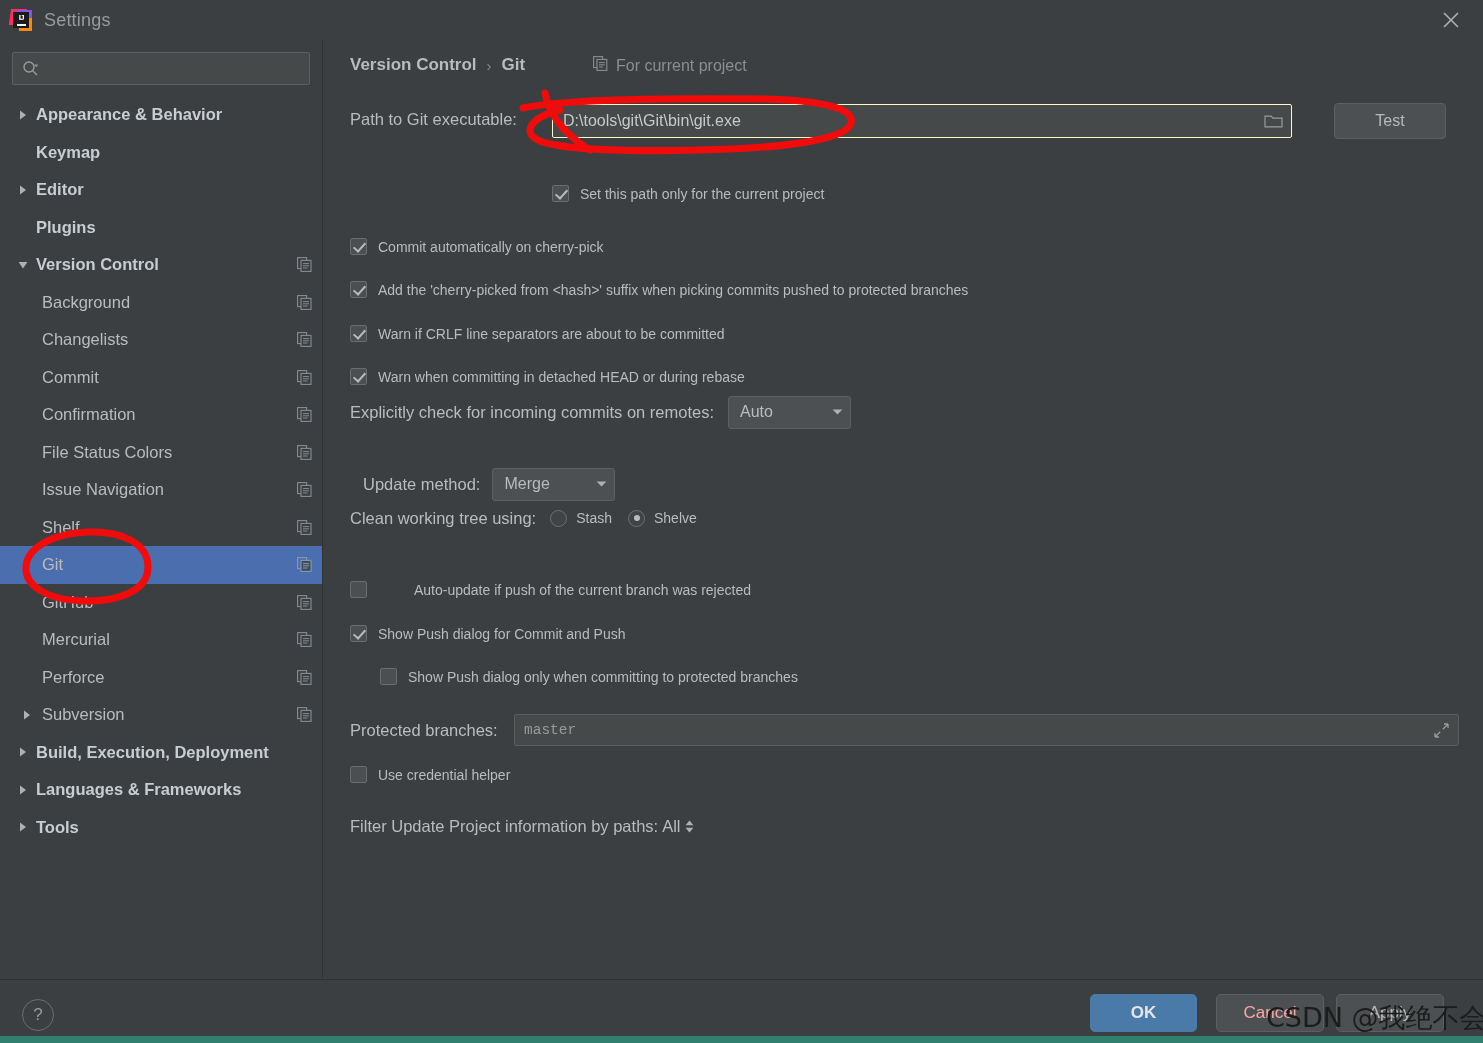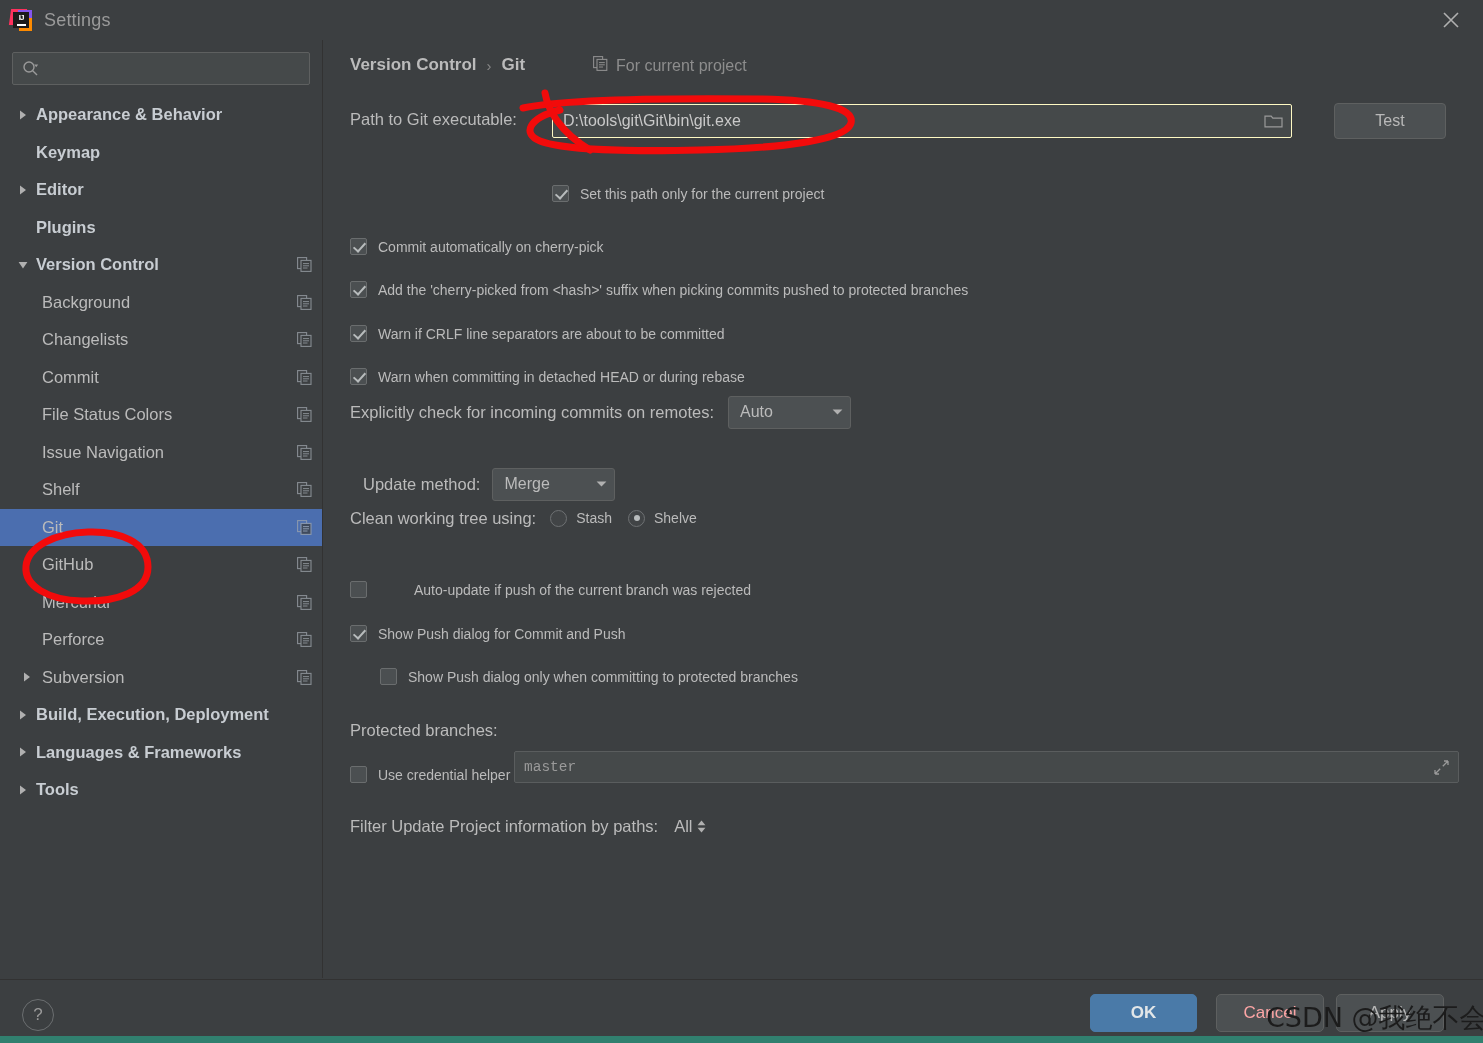--- a/index.html
+++ b/index.html
@@ -170,21 +170,21 @@
   }
   .radio.on::after {
     content: ""; position: absolute; left: 4.5px; top: 4.5px;
     width: 6px; height: 6px; border-radius: 50%; background: #b8bcbd;
   }
 
   
   #branches-field {
     position: absolute; left: 190px; top: 674px; width: 945px; height: 32px;
     background: #45494a; border: 1px solid #5a5d5e; border-radius: 2px;
-    display: flex; align-items: center; margin-top: 37px;
+    display: flex; align-items: center;
   }
   #branches-value {
     flex: 1; background: transparent; border: 0; outline: none;
     color: #9a9a9a; font-size: 14.5px; padding-left: 9px;
     font-family: "Liberation Mono", monospace;
   }
   #branches-expand {
     width: 34px; height: 100%; display: flex; align-items: center; justify-content: center;
     cursor: pointer;
   }
@@ -373,20 +373,35 @@
               <path d="M6 6.6 H12 M6 8.8 H12 M6 11 H10.5" stroke="#9fa6ad" stroke-width="1"></path>
             </svg>
           </span>
         </div>
         <div class="tree-row lvl1">
           <span class="arrow blank">
             <svg viewBox="0 0 10 10">
               <path d="M2 0.6 L8 5 L2 9.4 z" fill="#b0b0b0"></path>
             </svg>
           </span>
+          <span class="lbl">Confirmation</span>
+          <span class="copy-icon">
+            <svg viewBox="0 0 15 15">
+              <rect x="0.6" y="0.6" width="9" height="11" stroke="#9fa6ad" stroke-width="1.1" fill="none"></rect>
+              <rect x="4" y="3.4" width="10" height="11" stroke="#9fa6ad" stroke-width="1.1" fill="#3c3f41"></rect>
+              <path d="M6 6.6 H12 M6 8.8 H12 M6 11 H10.5" stroke="#9fa6ad" stroke-width="1"></path>
+            </svg>
+          </span>
+        </div>
+        <div class="tree-row lvl1">
+          <span class="arrow blank">
+            <svg viewBox="0 0 10 10">
+              <path d="M2 0.6 L8 5 L2 9.4 z" fill="#b0b0b0"></path>
+            </svg>
+          </span>
           <span class="lbl">File Status Colors</span>
           <span class="copy-icon">
             <svg viewBox="0 0 15 15">
               <rect x="0.6" y="0.6" width="9" height="11" stroke="#9fa6ad" stroke-width="1.1" fill="none"></rect>
               <rect x="4" y="3.4" width="10" height="11" stroke="#9fa6ad" stroke-width="1.1" fill="#3c3f41"></rect>
               <path d="M6 6.6 H12 M6 8.8 H12 M6 11 H10.5" stroke="#9fa6ad" stroke-width="1"></path>
             </svg>
           </span>
         </div>
         <div class="tree-row lvl1">
@@ -638,21 +653,21 @@
       </span>
     </div>
 
     <div class="row cb-row" style="left:26px; top:726px;">
       <span class="cbox"></span>
       <span class="cb-label">Use credential helper</span>
     </div>
 
     <div class="row" style="left:26px; top:772px; height:28px;">
       <span class="fieldlabel">Filter Update Project information by paths:</span>
-      <span class="stepper" style="margin-left:16px;">
+      <span class="stepper" style="margin-left:4px;">
         <span class="sv">All</span>
         <span class="arrows">
           <svg viewBox="0 0 9 6">
               <path d="M4.5 0.5 L8.4 5.2 L0.6 5.2 z" fill="#b0b0b0"></path>
             </svg>
           <svg viewBox="0 0 9 6">
               <path d="M4.5 5.5 L0.6 0.8 L8.4 0.8 z" fill="#b0b0b0"></path>
             </svg>
         </span>
       </span>

